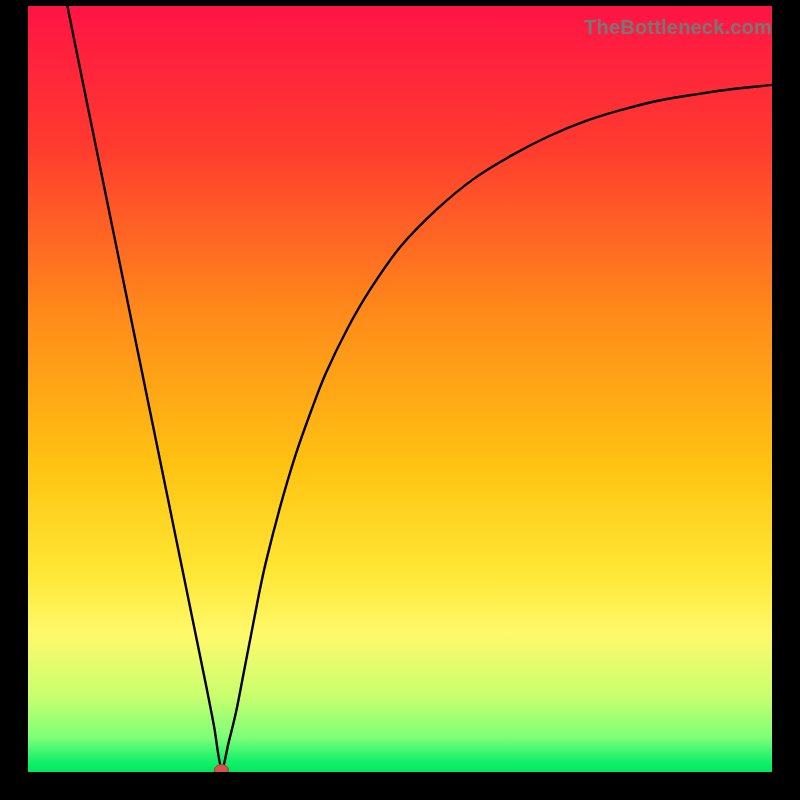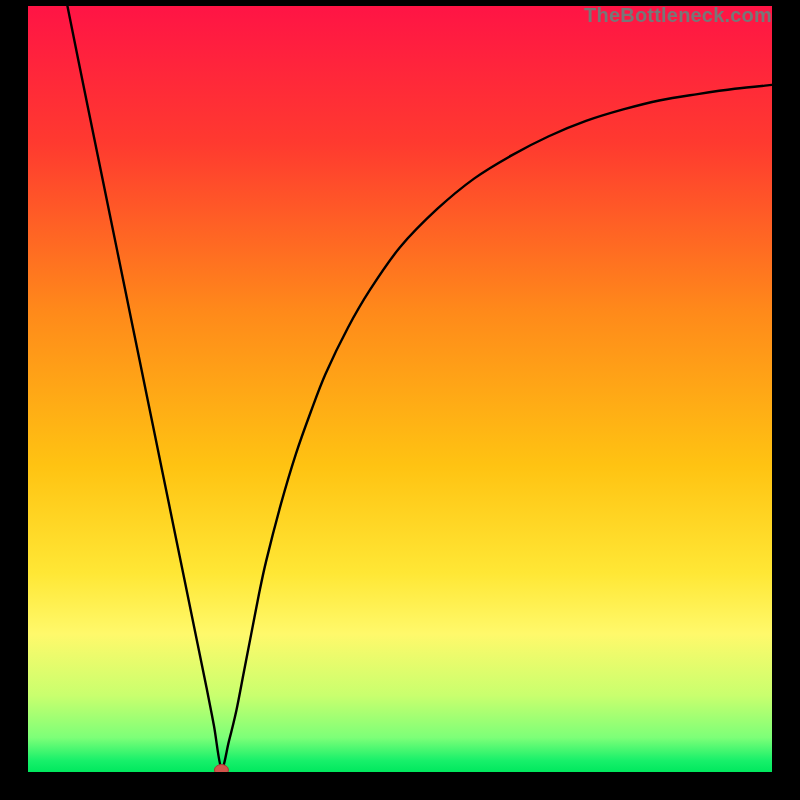--- a/index.html
+++ b/index.html
@@ -21,21 +21,21 @@
   }
   .plot {
     position: absolute;
     left: 0;
     top: 0;
     width: 744px;
     height: 766px;
   }
   .attribution {
     position: absolute;
-    top: 4px;
+    top: 16px;
     right: 28px;
     font-size: 20px;
     font-weight: 600;
     color: #777;
     letter-spacing: 0.2px;
   }
 </style>
 </head>
 <body>
 

